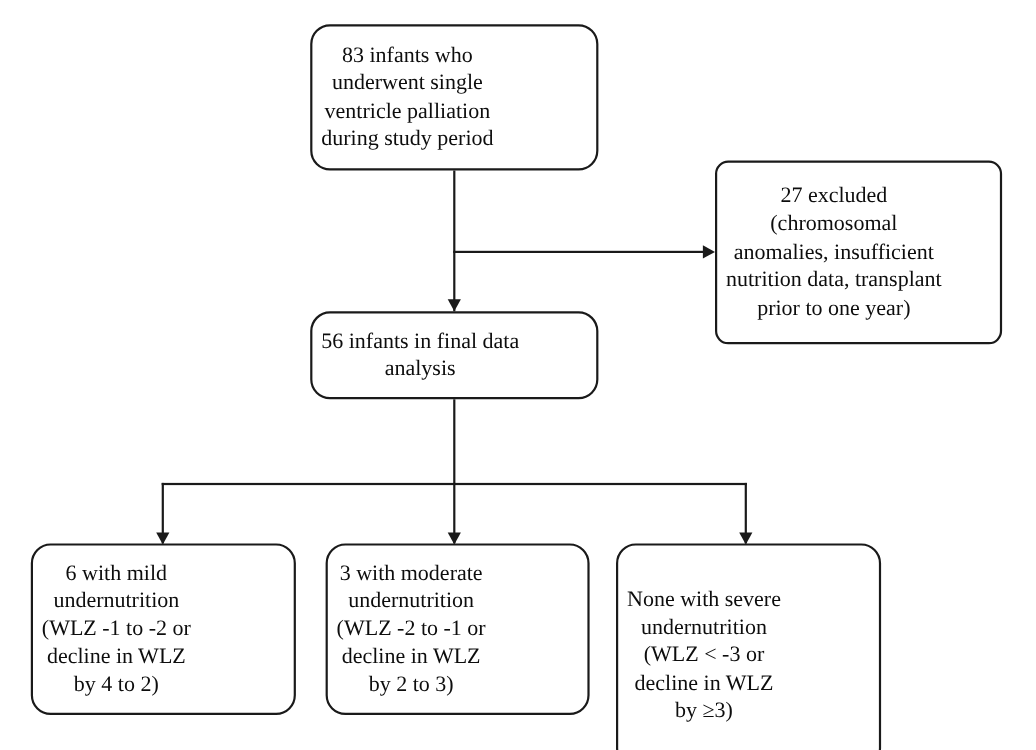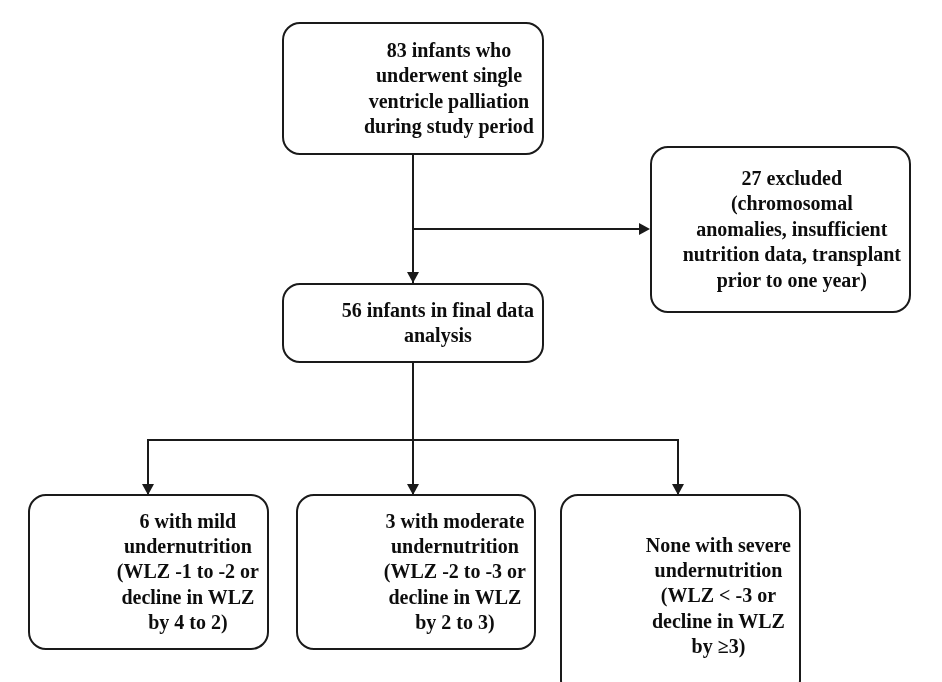--- a/index.html
+++ b/index.html
@@ -16,39 +16,39 @@
     font-family: "Liberation Serif", "DejaVu Serif", serif;
   }
   .node {
     position: absolute;
     box-sizing: border-box;
     border: 2px solid #1a1a1a;
     border-radius: 18px;
     background: #ffffff;
     display: flex;
     align-items: center;
-    justify-content: flex-end;
+    justify-content: flex-start;
     text-align: center;
     color: #0d0d0d;
     line-height: 1.27;
     padding: 4px 8px;
-    font-weight: bold;
   }
   .node .txt {
     display: block;
     white-space: pre-line;
   }
   
   #node-screened {
     left: 282px; top: 22px; width: 262px; height: 133px;
     font-size: 20px;
   }
   #node-excluded {
     left: 650px; top: 146px; width: 261px; height: 167px;
     font-size: 20px;
+    border-radius: 12px;
   }
   #node-analysis {
     left: 282px; top: 283px; width: 262px; height: 80px;
     font-size: 20px;
   }
   #node-mild {
     left: 28px; top: 494px; width: 241px; height: 156px;
     font-size: 20px;
   }
   #node-moderate {
@@ -129,21 +129,21 @@
     <span class="txt">6 with mild
 undernutrition
 (WLZ -1 to -2 or
 decline in WLZ
 by 4 to 2)</span>
   </div>
 
   <div class="node" id="node-moderate">
     <span class="txt">3 with moderate
 undernutrition
-(WLZ -2 to -3 or
+(WLZ -2 to -1 or
 decline in WLZ
 by 2 to 3)</span>
   </div>
 
   <div class="node" id="node-severe">
     <span class="txt">None with severe
 undernutrition
 (WLZ &lt; -3 or
 decline in WLZ
 by ≥3)</span>

